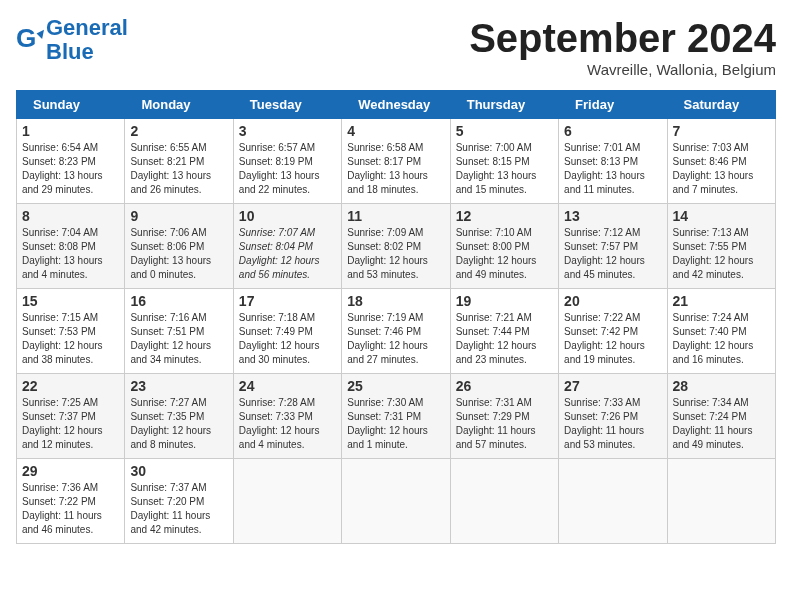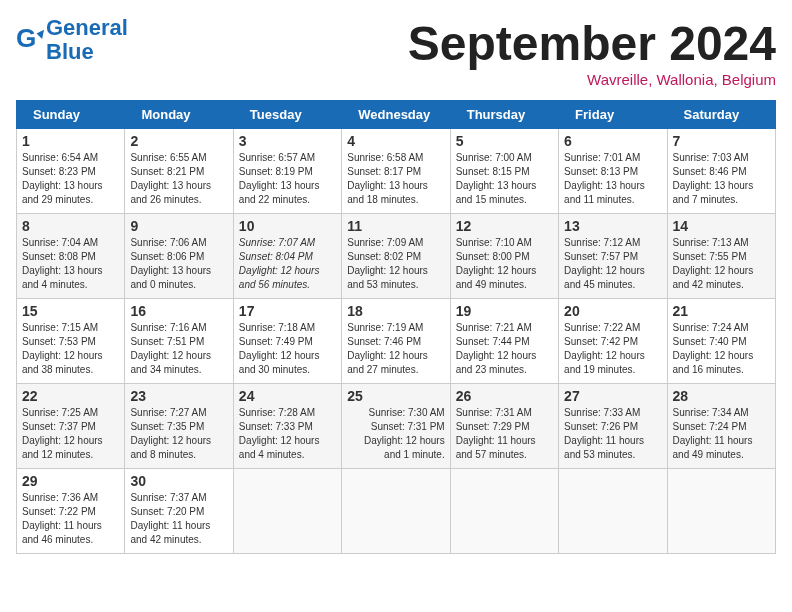--- a/index.html
+++ b/index.html
@@ -31,27 +31,27 @@
     }
     .logo-icon {
       width: 28px;
       height: 28px;
       margin-right: 2px;
     }
     .title-block {
       text-align: right;
     }
     .month-title {
-      font-size: 48px;
+      font-size: 40px;
       font-weight: bold;
       color: #222;
     }
     .subtitle {
       font-size: 15px;
-      color: #be185d;
+      color: #404040;
     }
     table {
       width: 100%;
       border-collapse: collapse;
       table-layout: fixed;
     }
     thead th {
       background: #1a6bb5;
       color: #fff;
       font-size: 13px;
@@ -294,21 +294,21 @@
         </td>
         <td>
           <span class="day-number">24</span>
           <div class="day-info" style="white-space: pre-line;">Sunrise: 7:28 AM
 Sunset: 7:33 PM
 Daylight: 12 hours
 and 4 minutes.</div>
         </td>
         <td>
           <span class="day-number">25</span>
-          <div class="day-info" style="white-space: pre-line; text-align: right;">Sunrise: 7:30 AM
+          <div class="day-info" style="white-space: pre-line;">Sunrise: 7:30 AM
 Sunset: 7:31 PM
 Daylight: 12 hours
 and 1 minute.</div>
         </td>
         <td>
           <span class="day-number">26</span>
           <div class="day-info" style="white-space: pre-line;">Sunrise: 7:31 AM
 Sunset: 7:29 PM
 Daylight: 11 hours
 and 57 minutes.</div>

